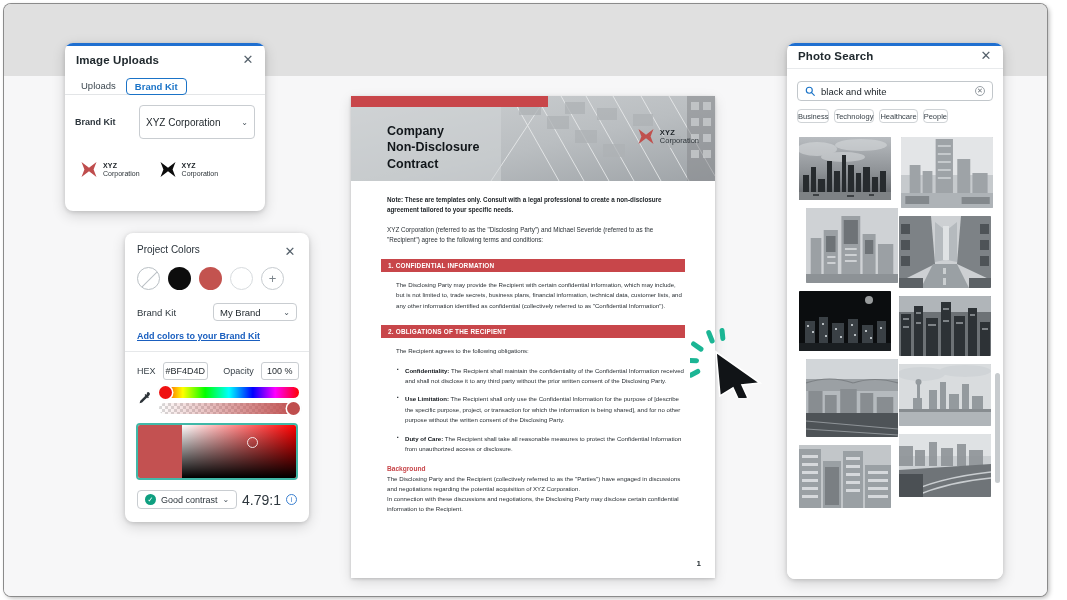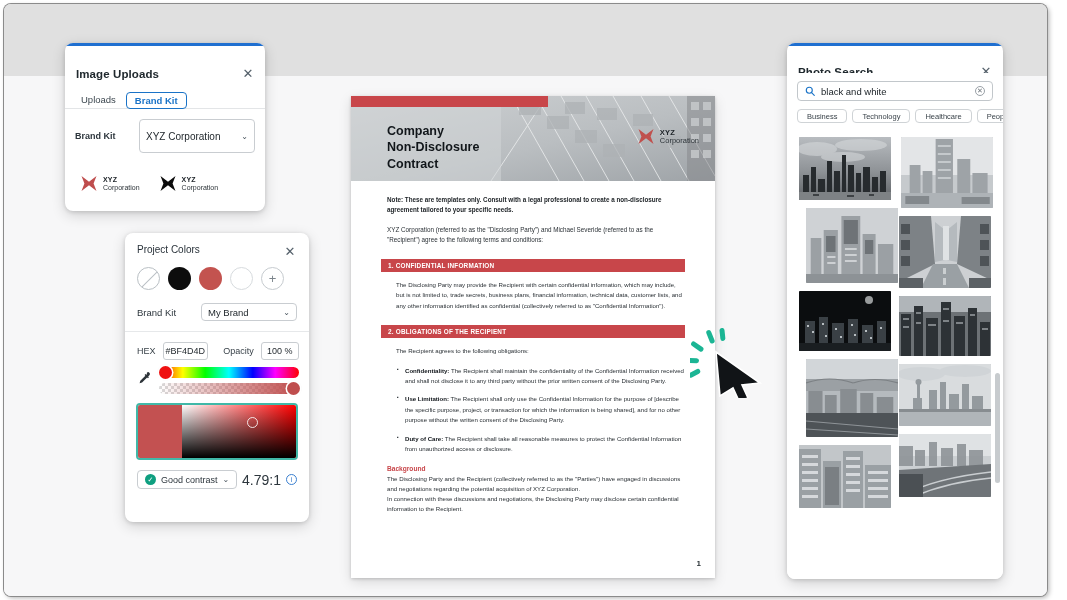--- a/index.html
+++ b/index.html
@@ -91,21 +91,21 @@
   .swatch.none::after {
     content:""; position:absolute; left:50%; top:1px; width:1px; height:21px;
     background:#b9bfc4; transform:rotate(45deg); transform-origin:center;
   }
   .swatch.white { border:1px solid #d7dbde; background:#fff; }
   .swatch.add { border:1px solid #c6cbcf; background:#fff;
                 display:flex; align-items:center; justify-content:center;
                 color:#7b848b; font-size:13px; }
   .pc-row2 { display:flex; align-items:center; padding:13px 12px 0 12px; gap:10px; }
   .pc-row2 .lbl { font-size:9.5px; color:#2d363d; flex:1; }
-  .sel-sm { width:96px; height:18px; border:1px solid #c9cdd1; border-radius:4px; background:#fff;
+  .sel-sm { width:84px; height:18px; border:1px solid #c9cdd1; border-radius:4px; background:#fff;
             display:flex; align-items:center; justify-content:space-between; padding:0 6px;
             font-size:9.5px; color:#1d2429; cursor:pointer; }
   .pc-link { display:block; padding:10px 0 0 12px; font-size:9px; font-weight:bold;
              color:#1a5fbf; text-decoration:underline; cursor:pointer; }
   .pc-div { margin:10px 0 0 0; height:1px; background:#e6e8ea; }
 
   .hex-row { display:flex; align-items:center; padding:10px 10px 0 12px; gap:7px; }
   .hex-lbl { font-size:9px; color:#3a434a; }
   .hex-box { width:55px; height:18px; border:1px solid #c9cdd1; border-radius:3px; background:#fff;
              display:flex; align-items:center; justify-content:center; font-size:9px; color:#1d2429; }
@@ -158,21 +158,21 @@
   #photo-panel { left:783px; top:39px; width:216px; height:536px; }
   .ps-body { position:absolute; left:0; top:30px; right:0; bottom:0; background:#fff; }
   .search-box { margin:8px 10px 0 10px; height:20px; border:1px solid #c2c7cb; border-radius:4px;
                 display:flex; align-items:center; gap:6px; padding:0 7px; background:#fff; cursor:text; }
   .mag { width:10px; height:10px; flex:none; }
   .search-val { flex:1; font-size:9.5px; color:#20272c; }
   .clear-x { width:10px; height:10px; border-radius:50%; border:1px solid #9aa1a7;
              color:#6d757b; font-size:7px; display:flex; align-items:center; justify-content:center; cursor:pointer; }
   .chip-row { display:flex; gap:5px; padding:8px 10px 0 10px; }
   .chip { height:14px; border:1px solid #cfd3d6; border-radius:4px; background:#fff;
-          font-size:7.5px; color:#3a434a; padding:0 9px; display:flex; align-items:center; cursor:pointer; }
+          font-size:7.5px; color:#3a434a; padding:0 0; display:flex; align-items:center; cursor:pointer; }
   .grid-scroll { position:absolute; left:0; top:58px; right:0; bottom:6px; overflow:hidden; }
   .pgrid { display:flex; gap:8px; padding:6px 12px 0 12px; }
   .pcol { flex:1; display:flex; flex-direction:column; gap:8px; }
   .photo { width:100%; border-radius:1px; background:#bbb; position:relative; overflow:hidden; }
   .ps-scrollbar { position:absolute; right:3px; top:300px; width:5px; height:110px;
                   border-radius:3px; background:#c7cbce; cursor:pointer; }
 
   
   #doc { position:absolute; left:347px; top:92px; width:364px; height:482px;
          background:#fff; box-shadow:0 1px 3px rgba(0,0,0,.18), 0 4px 12px rgba(0,0,0,.13);
@@ -296,21 +296,21 @@
 
         <div class="bg-head">Background</div>
         <div class="bg-p" style="white-space:pre-line">The Disclosing Party and the Recipient (collectively referred to as the "Parties") have engaged in discussions and negotiations regarding the potential acquisition of XYZ Corporation.
 In connection with these discussions and negotiations, the Disclosing Party may disclose certain confidential information to the Recipient.</div>
       </div>
       <div class="pagenum">1</div>
     </div>
 
     <div class="panel" id="uploads-panel">
       <div class="panel-accent"></div>
-      <div class="panel-head" style="margin-top:17px">
+      <div class="panel-head" style="margin-top:3px">
         <span class="panel-title">Image Uploads</span>
         <span class="panel-close">✕</span>
       </div>
       <div class="tabs-row">
         <div class="tab">Uploads</div>
         <div class="tab active">Brand Kit</div>
       </div>
       <div class="field-row">
         <span class="field-label">Brand Kit</span>
         <div class="select-box">
@@ -355,20 +355,21 @@
       </div>
 
       <div class="pc-row2">
         <span class="lbl">Brand Kit</span>
         <div class="sel-sm">
           <span>My Brand</span>
           <span class="caret">⌄</span>
         </div>
       </div>
 
+      <a class="pc-link">Add colors to your Brand Kit</a>
       <div class="pc-div"></div>
 
       <div class="hex-row">
         <span class="hex-lbl">HEX</span>
         <div class="hex-box">#BF4D4D</div>
         <span class="op-lbl">Opacity</span>
         <div class="op-box">100 %</div>
       </div>
 
       <div class="slider-area">
@@ -399,21 +400,21 @@
         </div>
         <div class="ratio-wrap">
           <span class="ratio-val">4.79:1</span>
           <span class="info-i">i</span>
         </div>
       </div>
     </div>
 
     <div class="panel" id="photo-panel">
       <div class="panel-accent"></div>
-      <div class="panel-head" style="margin-top:16px;border-bottom:1px solid #e8eaec;height:26px">
+      <div class="panel-head" style="margin-top:0;border-bottom:1px solid #e8eaec;height:26px">
         <span class="panel-title">Photo Search</span>
         <span class="panel-close">✕</span>
       </div>
 
       <div class="ps-body">
         <div class="search-box">
           <svg class="mag" viewBox="0 0 14 14">
             <circle cx="6" cy="6" r="4.2" fill="none" stroke="#1a73c7" stroke-width="1.6"></circle>
             <line x1="9.2" y1="9.2" x2="13" y2="13" stroke="#1a73c7" stroke-width="1.6" stroke-linecap="round"></line>
           </svg>

